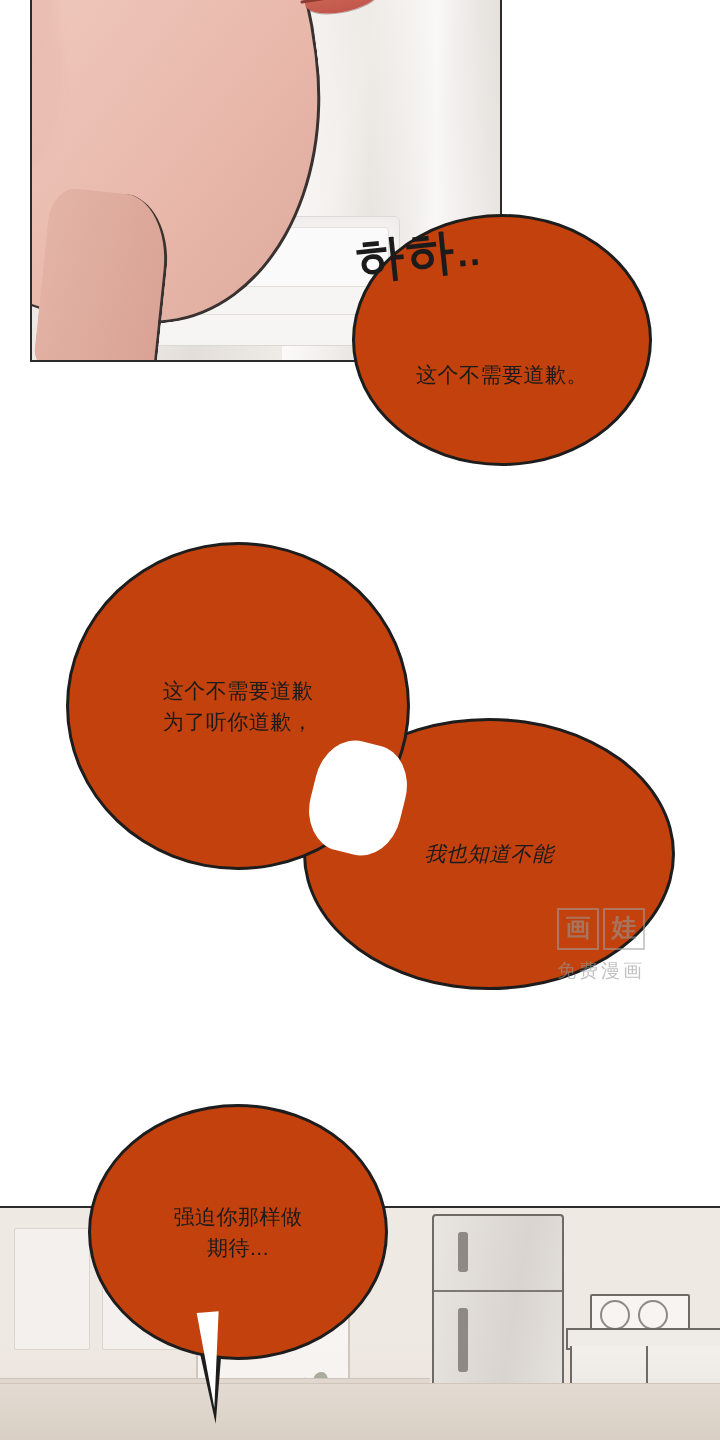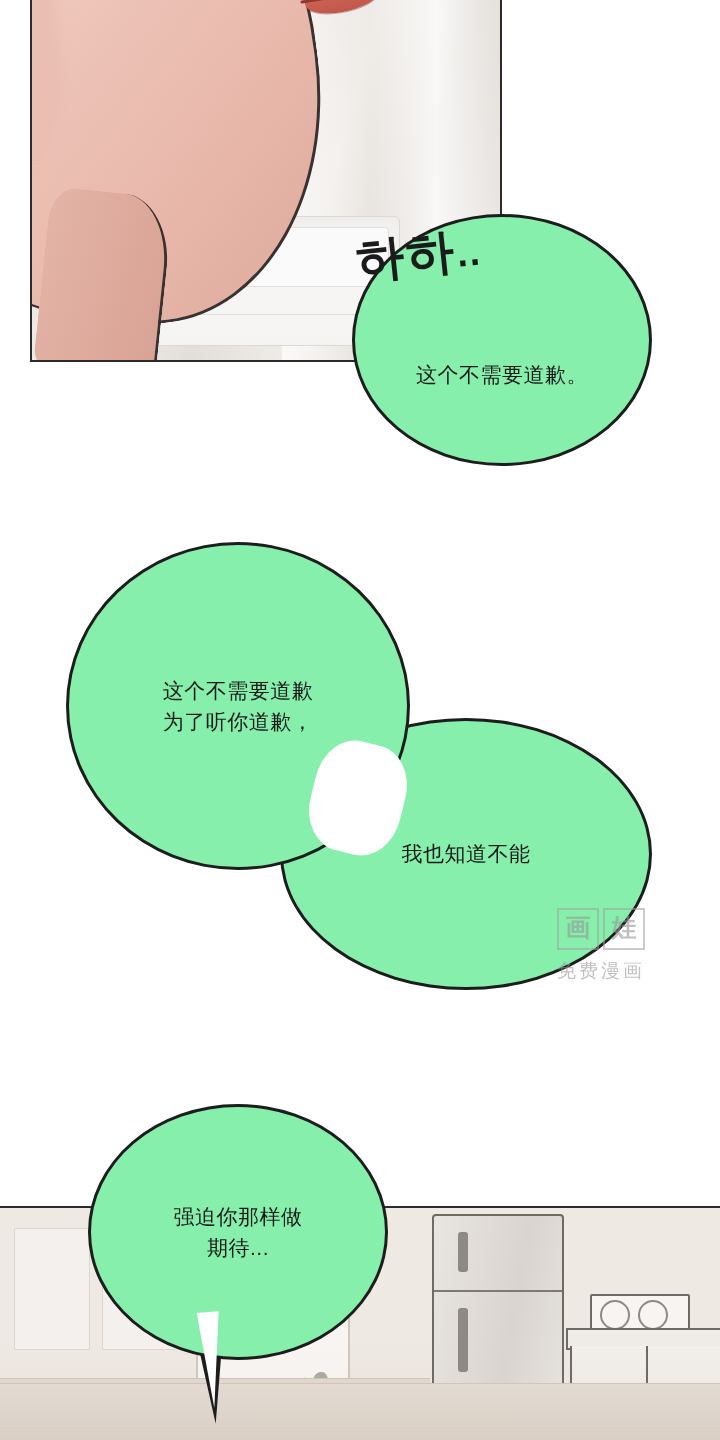--- a/index.html
+++ b/index.html
@@ -234,21 +234,21 @@
     position: absolute;
     left: 196px; top: 0;
     width: 150px; height: 180px;
     border: 2px solid #cfc6bc;
     background: rgba(255,255,255,0.5);
   }
 
   
   .balloon {
     position: absolute;
-    background: #86efac;
+    background: #c2410c;
     border: 3px solid #1d1d1d;
     box-sizing: border-box;
     display: flex;
     align-items: center;
     justify-content: center;
     text-align: center;
     color: #1b1b1b;
     font-size: 21px;
     line-height: 1.5;
     letter-spacing: .5px;
@@ -290,26 +290,27 @@
   #balloon-2 {
     left: 66px;
     top: 542px;
     width: 344px;
     height: 328px;
     border-radius: 50%;
     z-index: 4;
   }
   
   #balloon-3 {
-    left: 280px;
+    left: 303px;
     top: 718px;
     width: 372px;
     height: 272px;
     border-radius: 50%;
     z-index: 3;
+    font-style: italic;
   }
   
   .merge-mask {
     position: absolute;
     left: 312px;
     top: 742px;
     width: 92px;
     height: 112px;
     background: #ffffff;
     z-index: 4;

